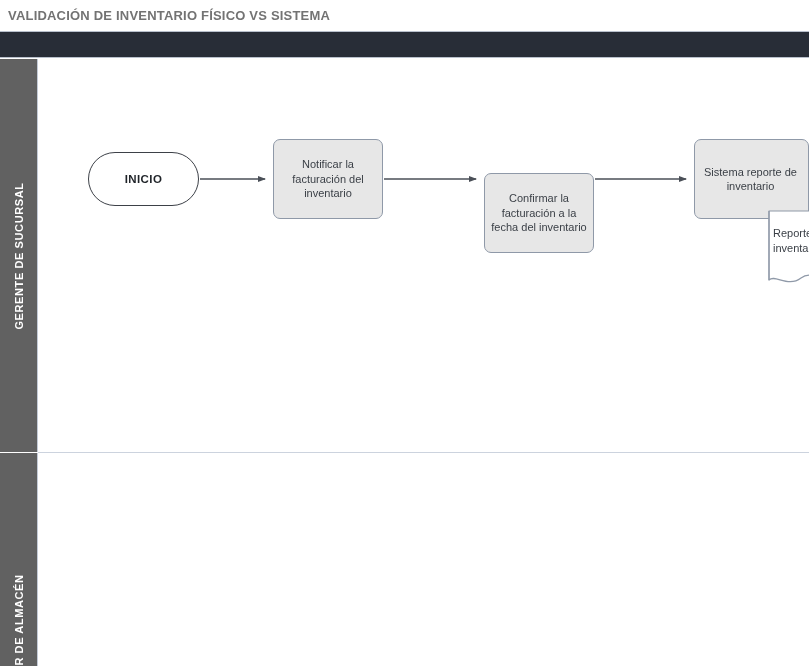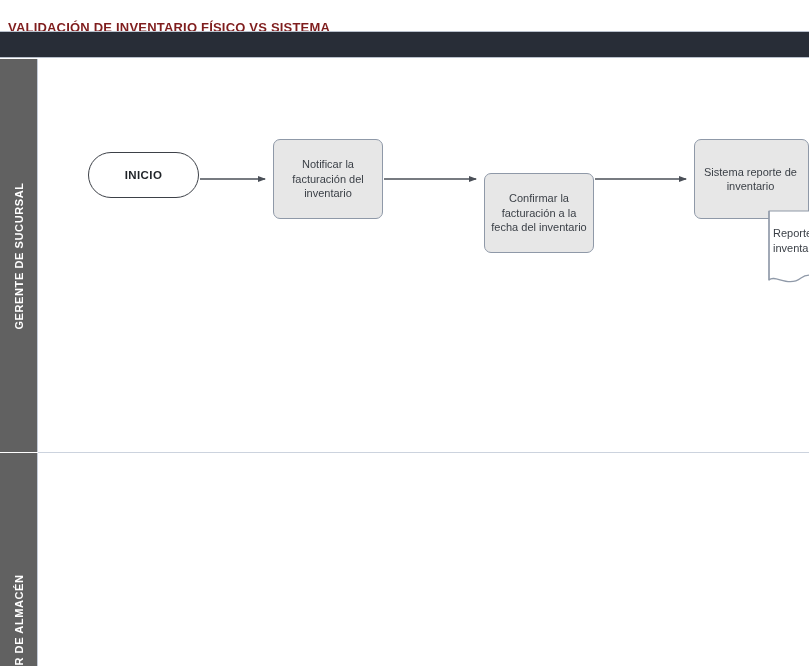--- a/index.html
+++ b/index.html
@@ -16,24 +16,24 @@
     width: 809px;
     height: 666px;
     overflow: hidden;
     background: #ffffff;
   }
 
   
   #page-title {
     position: absolute;
     left: 8px;
-    top: 20px;
+    top: 8px;
     font-size: 13px;
     font-weight: bold;
-    color: #7f1d1d;
+    color: #737373;
     letter-spacing: 0.2px;
     white-space: nowrap;
   }
 
   
   #header-band {
     position: absolute;
     left: 0;
     top: 31px;
     width: 809px;
@@ -193,21 +193,21 @@
     <defs>
       <marker id="arrowhead" markerWidth="8" markerHeight="8" refX="7" refY="3" orient="auto" markerUnits="userSpaceOnUse">
         <path d="M0,0 L8,3 L0,6 z" fill="#4a4f57"></path>
       </marker>
     </defs>
     <line x1="200" y1="179" x2="265" y2="179" stroke="#4a4f57" stroke-width="1.6" marker-end="url(#arrowhead)"></line>
     <line x1="384" y1="179" x2="476" y2="179" stroke="#4a4f57" stroke-width="1.6" marker-end="url(#arrowhead)"></line>
     <line x1="595" y1="179" x2="686" y2="179" stroke="#4a4f57" stroke-width="1.6" marker-end="url(#arrowhead)"></line>
   </svg>
 
-  <div class="node node-start" style="left:88px;top:152px;width:111px;height:46px;">
+  <div class="node node-start" style="left:88px;top:152px;width:111px;height:54px;">
     <span>INICIO</span>
   </div>
 
   <div class="node node-process" style="left:273px;top:139px;width:110px;height:80px;">
     <span>Notificar la facturación del inventario</span>
   </div>
 
   <div class="node node-process" style="left:484px;top:139px;width:110px;height:80px;margin-top:34px;">
     <span>Confirmar la facturación a la fecha del inventario</span>
   </div>

